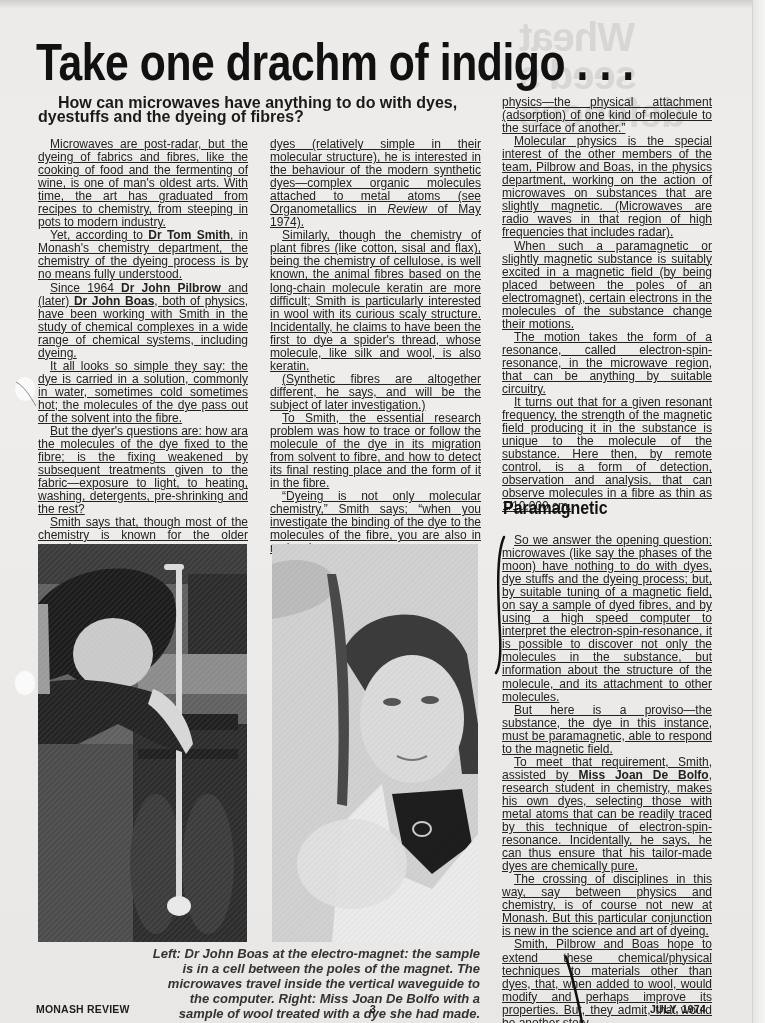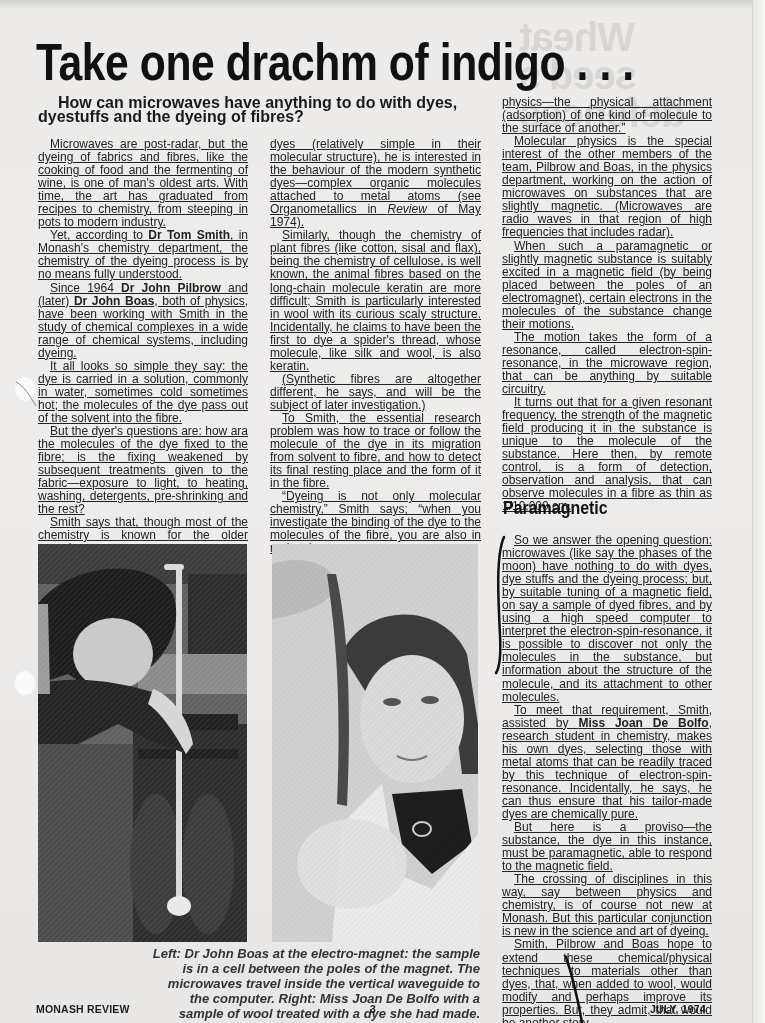--- a/index.html
+++ b/index.html
@@ -118,22 +118,22 @@
     <p>Molecular physics is the special interest of the other members of the team, Pilbrow and Boas, in the physics department, working on the action of microwaves on substances that are slightly magnetic. (Microwaves are radio waves in that region of high frequencies that includes radar).</p>
     <p>When such a paramagnetic or slightly magnetic substance is suitably excited in a magnetic field (by being placed between the poles of an electromagnet), certain electrons in the molecules of the substance change their motions.</p>
     <p>The motion takes the form of a resonance, called electron-spin-resonance, in the microwave region, that can be anything by suitable circuitry.</p>
     <p>It turns out that for a given resonant frequency, the strength of the magnetic field producing it in the substance is unique to the molecule of the substance. Here then, by remote control, is a form of detection, observation and analysis, that can observe molecules in a fibre as thin as 1/10,000 cm.</p>
   </div>
 
   <div class="subhead">Paramagnetic</div>
 
   <div class="col" id="col3b">
     <p>So we answer the opening question: microwaves (like say the phases of the moon) have nothing to do with dyes, dye stuffs and the dyeing process; but, by suitable tuning of a magnetic field, on say a sample of dyed fibres, and by using a high speed computer to interpret the electron-spin-resonance, it is possible to discover not only the molecules in the substance, but information about the structure of the molecule, and its attachment to other molecules.</p>
+    <p>But here is a proviso—the substance, the dye in this instance, must be paramagnetic, able to respond to the magnetic field.</p>
     <p><span>To meet that requirement, Smith, assisted by </span><b>Miss Joan De Bolfo</b><span>, research student in chemistry, makes his own dyes, selecting those with metal atoms that can be readily traced by this technique of electron-spin-resonance. Incidentally, he says, he can thus ensure that his tailor-made dyes are chemically pure.</span></p>
-    <p>But here is a proviso—the substance, the dye in this instance, must be paramagnetic, able to respond to the magnetic field.</p>
     <p>The crossing of disciplines in this way, say between physics and chemistry, is of course not new at Monash. But this particular conjunction is new in the science and art of dyeing.</p>
     <p>Smith, Pilbrow and Boas hope to extend these chemical/physical techniques to materials other than dyes, that, when added to wool, would modify and perhaps improve its properties. But, they admit, that would be another story.</p>
   </div>
 
   <div class="photo" id="photo-left" title="Dr John Boas at the electro-magnet">
     <svg width="209" height="398" viewBox="0 0 209 398">
       <rect x="0" y="0" width="209" height="398" fill="#5f5f5f"></rect>
       <rect x="0" y="0" width="209" height="40" fill="#3a3a3a"></rect>
       <rect x="150" y="30" width="59" height="85" fill="#2a2a2a"></rect>
       <rect x="100" y="110" width="109" height="40" fill="#8a8a8a"></rect>

